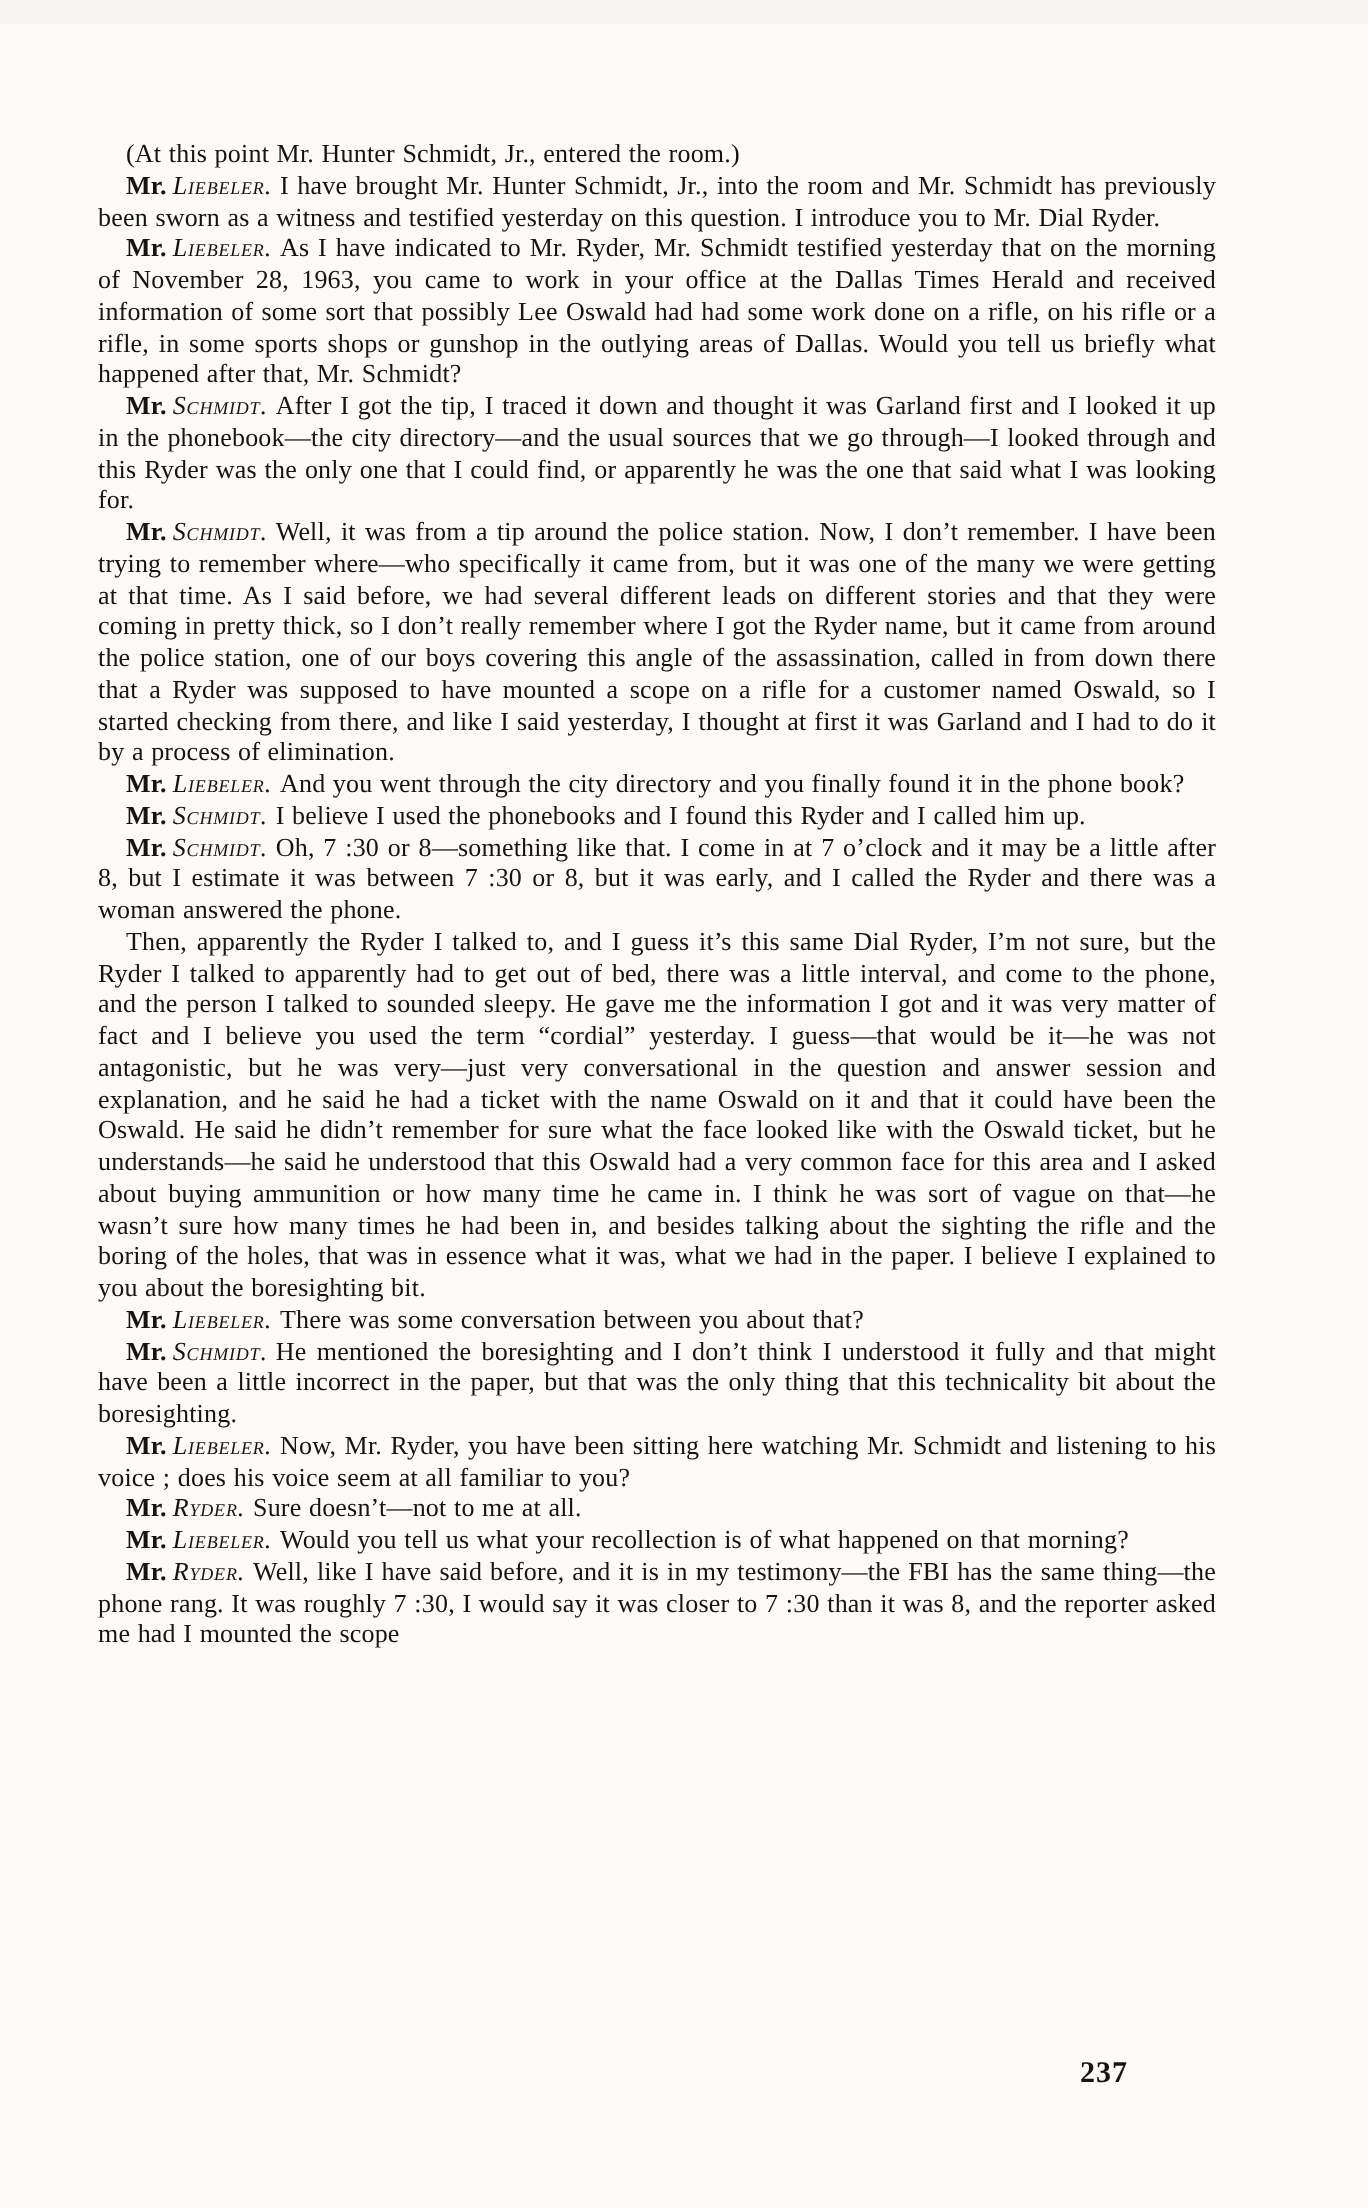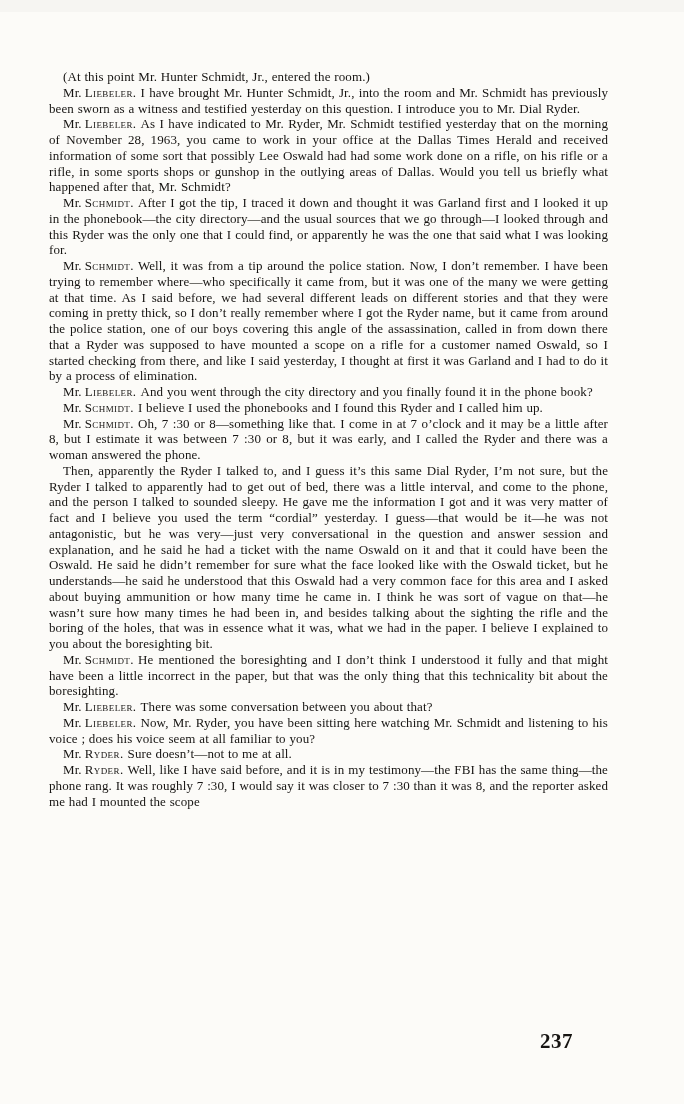--- a/index.html
+++ b/index.html
@@ -27,49 +27,52 @@
     margin: 0;
     font-size: 13px;
     line-height: 15.75px;
     text-align: justify;
     text-indent: 14px;
     letter-spacing: 0.1px;
     word-spacing: 0.4px;
   }
   .speaker-prefix {
     margin-right: 3px;
+    font-weight: bold;
   }
   .speaker-name {
     font-variant: small-caps;
     letter-spacing: 0.4px;
     margin-right: 4px;
+    font-style: italic;
   }
   .page-number {
     position: absolute;
     left: 540px;
     top: 1017px;
-    font-size: 21px;
+    font-size: 15px;
     font-weight: bold;
     letter-spacing: 0.5px;
   }
 </style>
 </head>
 <body>
 
 <div class="sheet">
   <main class="transcript" id="transcript">
       <p><span>(At this point Mr. Hunter Schmidt, Jr., entered the room.)</span></p>
       <p><span class="speaker-prefix">Mr.</span><span class="speaker-name">Liebeler.</span><span>I have brought Mr. Hunter Schmidt, Jr., into the room and Mr. Schmidt has previously been sworn as a witness and testified yesterday on this question. I introduce you to Mr. Dial Ryder.</span></p>
       <p><span class="speaker-prefix">Mr.</span><span class="speaker-name">Liebeler.</span><span>As I have indicated to Mr. Ryder, Mr. Schmidt testified yesterday that on the morning of November 28, 1963, you came to work in your office at the Dallas Times Herald and received information of some sort that possibly Lee Oswald had had some work done on a rifle, on his rifle or a rifle, in some sports shops or gunshop in the outlying areas of Dallas. Would you tell us briefly what happened after that, Mr. Schmidt?</span></p>
       <p><span class="speaker-prefix">Mr.</span><span class="speaker-name">Schmidt.</span><span>After I got the tip, I traced it down and thought it was Garland first and I looked it up in the phonebook—the city directory—and the usual sources that we go through—I looked through and this Ryder was the only one that I could find, or apparently he was the one that said what I was looking for.</span></p>
       <p><span class="speaker-prefix">Mr.</span><span class="speaker-name">Schmidt.</span><span>Well, it was from a tip around the police station. Now, I don’t remember. I have been trying to remember where—who specifically it came from, but it was one of the many we were getting at that time. As I said before, we had several different leads on different stories and that they were coming in pretty thick, so I don’t really remember where I got the Ryder name, but it came from around the police station, one of our boys covering this angle of the assassination, called in from down there that a Ryder was supposed to have mounted a scope on a rifle for a customer named Oswald, so I started checking from there, and like I said yesterday, I thought at first it was Garland and I had to do it by a process of elimination.</span></p>
       <p><span class="speaker-prefix">Mr.</span><span class="speaker-name">Liebeler.</span><span>And you went through the city directory and you finally found it in the phone book?</span></p>
       <p><span class="speaker-prefix">Mr.</span><span class="speaker-name">Schmidt.</span><span>I believe I used the phonebooks and I found this Ryder and I called him up.</span></p>
       <p><span class="speaker-prefix">Mr.</span><span class="speaker-name">Schmidt.</span><span>Oh, 7 :30 or 8—something like that. I come in at 7 o’clock and it may be a little after 8, but I estimate it was between 7 :30 or 8, but it was early, and I called the Ryder and there was a woman answered the phone.</span></p>
       <p><span>Then, apparently the Ryder I talked to, and I guess it’s this same Dial Ryder, I’m not sure, but the Ryder I talked to apparently had to get out of bed, there was a little interval, and come to the phone, and the person I talked to sounded sleepy. He gave me the information I got and it was very matter of fact and I believe you used the term “cordial” yesterday. I guess—that would be it—he was not antagonistic, but he was very—just very conversational in the question and answer session and explanation, and he said he had a ticket with the name Oswald on it and that it could have been the Oswald. He said he didn’t remember for sure what the face looked like with the Oswald ticket, but he understands—he said he understood that this Oswald had a very common face for this area and I asked about buying ammunition or how many time he came in. I think he was sort of vague on that—he wasn’t sure how many times he had been in, and besides talking about the sighting the rifle and the boring of the holes, that was in essence what it was, what we had in the paper. I believe I explained to you about the boresighting bit.</span></p>
+      <p><span class="speaker-prefix">Mr.</span><span class="speaker-name">Liebeler.</span><span>There was some conversation between you about that?</span></p>
       <p><span class="speaker-prefix">Mr.</span><span class="speaker-name">Schmidt.</span><span>He mentioned the boresighting and I don’t think I understood it fully and that might have been a little incorrect in the paper, but that was the only thing that this technicality bit about the boresighting.</span></p>
-      <p><span class="speaker-prefix">Mr.</span><span class="speaker-name">Liebeler.</span><span>There was some conversation between you about that?</span></p>
       <p><span class="speaker-prefix">Mr.</span><span class="speaker-name">Liebeler.</span><span>Now, Mr. Ryder, you have been sitting here watching Mr. Schmidt and listening to his voice ; does his voice seem at all familiar to you?</span></p>
       <p><span class="speaker-prefix">Mr.</span><span class="speaker-name">Ryder.</span><span>Sure doesn’t—not to me at all.</span></p>
+      <p><span class="speaker-prefix">Mr.</span><span class="speaker-name">Liebeler.</span><span>Would you tell us what your recollection is of what happened on that morning?</span></p>
       <p><span class="speaker-prefix">Mr.</span><span class="speaker-name">Ryder.</span><span>Well, like I have said before, and it is in my testimony—the FBI has the same thing—the phone rang. It was roughly 7 :30, I would say it was closer to 7 :30 than it was 8, and the reporter asked me had I mounted the scope</span></p>
     </main>
   <div class="page-number">237</div>
 </div>
 
 </body></html>

